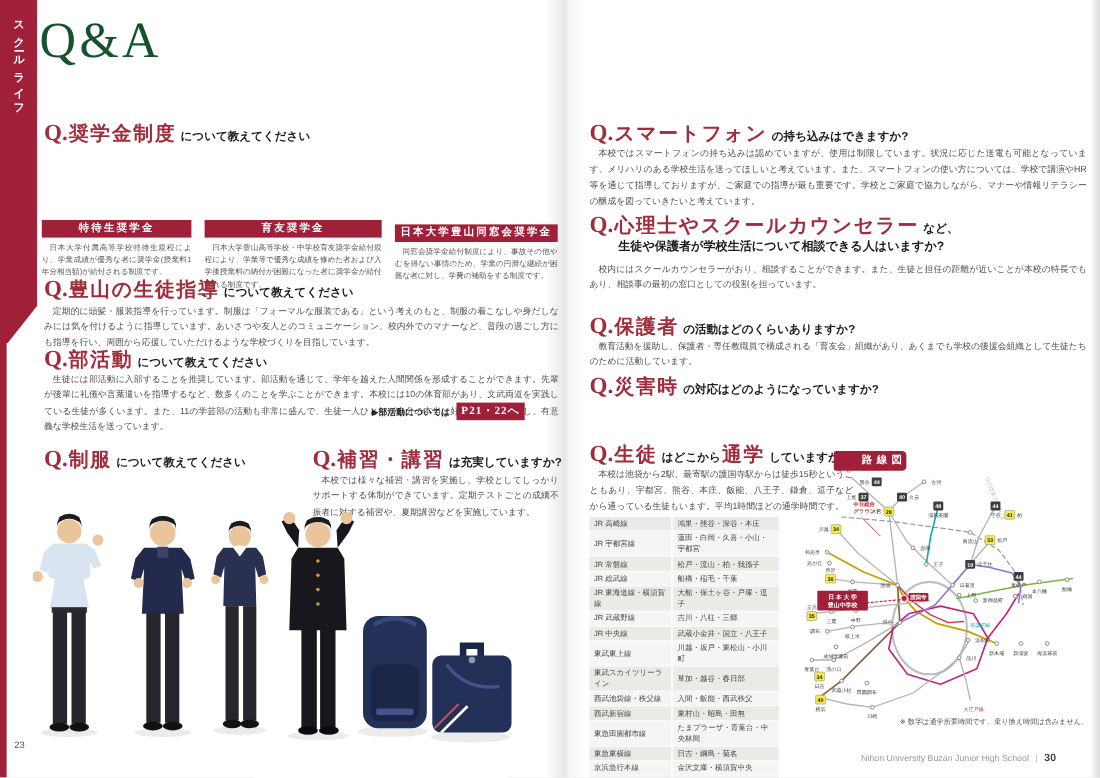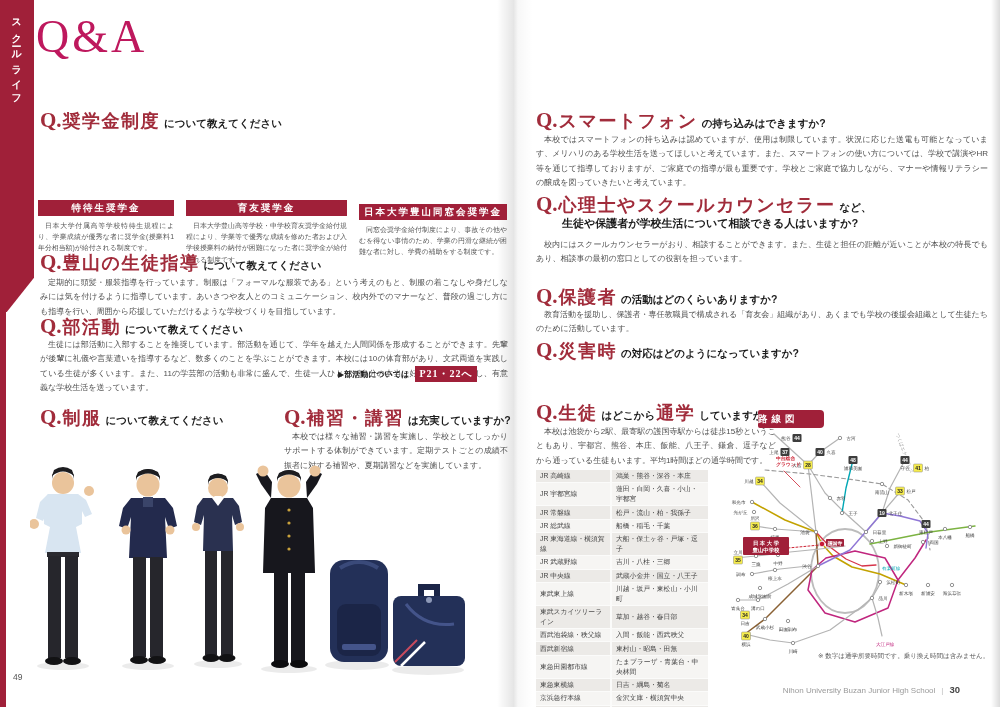--- a/index.html
+++ b/index.html
@@ -11,21 +11,21 @@
   html,body{margin:0;padding:0;background:#e8e8e8;}
   #root{position:relative;width:1000px;height:707px;background:#ffffff;overflow:hidden;font-family:var(--sans);}
   .abs{position:absolute;}
   
   .side-strip{left:0;top:0;width:6px;height:707px;background:var(--accent);}
   .side-tab{left:0;top:0;width:34px;height:312px;background:var(--accent);
     clip-path:polygon(0 0,100% 0,100% 89%,20% 100%,0 100%);}
   .side-tab-label{left:9px;top:12px;color:#fff;font-size:10px;letter-spacing:3px;
     writing-mode:vertical-rl;text-orientation:upright;font-weight:700;}
   
-  .page-title{left:36px;top:10px;font-family:var(--serif);font-size:46px;color:#be185d;letter-spacing:3px;}
+  .page-title{left:36px;top:10px;font-family:var(--serif);font-size:46px;color:#14532d;letter-spacing:3px;}
   .gutter{left:497px;top:0;width:36px;height:707px;
     background:linear-gradient(90deg,rgba(0,0,0,0) 0%,rgba(0,0,0,0.10) 46%,rgba(0,0,0,0.03) 58%,rgba(0,0,0,0) 100%);}
   .right-edge{left:991px;top:0;width:9px;height:707px;
     background:linear-gradient(90deg,rgba(0,0,0,0) 0%,rgba(0,0,0,0.14) 100%);}
   .pagenum-left{left:13px;top:672px;font-size:8.5px;color:#555;}
   .footer-right{left:660px;top:684px;width:300px;text-align:right;font-size:8px;color:#9a9a9a;}
   .footer-right b{color:#444;font-size:9.5px;font-weight:700;margin-left:6px;}
   .footer-sep{margin-left:6px;color:#bbb;}
   
   .qhead{display:flex;align-items:baseline;white-space:nowrap;}
@@ -44,21 +44,21 @@
   .club-btn{background:var(--accent);color:#fff;font-family:var(--serif);font-weight:700;
     font-size:10px;width:62px;height:16px;line-height:16px;text-align:center;letter-spacing:1px;}
   
   .commute{left:536px;top:470px;width:172px;border-collapse:collapse;font-size:6.8px;color:#444;}
   .commute td{padding:1px 4px;height:10.4px;border-bottom:1px solid #fbfbfa;vertical-align:middle;}
   .commute tr:nth-child(odd) td{background:#eceae7;}
   .commute tr:nth-child(even) td{background:#f6f5f3;}
   .commute td:first-child{width:66px;border-right:2px solid #fbfbfa;}
   
   .map-badge{left:758px;top:410px;width:66px;height:18px;background:var(--accent);color:#fff;
-    font-family:var(--serif);font-weight:700;font-size:9.5px;line-height:18px;text-align:left;
+    font-family:var(--serif);font-weight:700;font-size:9.5px;line-height:18px;text-align:right;
     letter-spacing:4px;border-radius:2px 4px 4px 2px;}
   .map-note{left:818px;top:652px;width:180px;font-size:6.5px;color:#555;}
 </style>
 </head>
 <body>
 
 <div id="root">
 
   <div class="abs gutter"></div>
   <div class="abs right-edge"></div>
@@ -201,21 +201,21 @@
     <g>
       <path d="M388,156 h22 v14 h-6 v-8 h-10 v8 h-6 z" fill="#1b2547"></path>
       <rect x="363" y="168" width="72" height="70" rx="8" fill="#233058"></rect>
       <path d="M371,238 l24,-24" stroke="#ffffff" stroke-width="2.5" fill="none"></path>
       <path d="M365,234 l22,-22" stroke="#c94b5e" stroke-width="2" fill="none"></path>
       <path d="M376,176 q18,24 48,20" stroke="#44548a" stroke-width="3" fill="none"></path>
       <circle cx="399" cy="172" r="3" fill="#8e99b8"></circle>
     </g>
   </svg>
 
-  <div class="abs pagenum-left">49</div>
+  <div class="abs pagenum-left">23</div>
 
   <div class="abs qhead" style="left:536px;top:108px">
     <span class="qmark">Q.</span>
     <span class="qword">スマートフォン</span>
     <span class="qsuffix">の持ち込みはできますか?</span>
   </div>
   <div class="abs body-text" style="left:536px;top:133px;width:452px">本校ではスマートフォンの持ち込みは認めていますが、使用は制限しています。状況に応じた送電も可能となっています、メリハリのある学校生活を送ってほしいと考えています。また、スマートフォンの使い方については、学校で講演やHR等を通じて指導しておりますが、ご家庭での指導が最も重要です。学校とご家庭で協力しながら、マナーや情報リテラシーの醸成を図っていきたいと考えています。</div>
 
   <div class="abs qhead" style="left:536px;top:192px">
     <span class="qmark">Q.</span>

